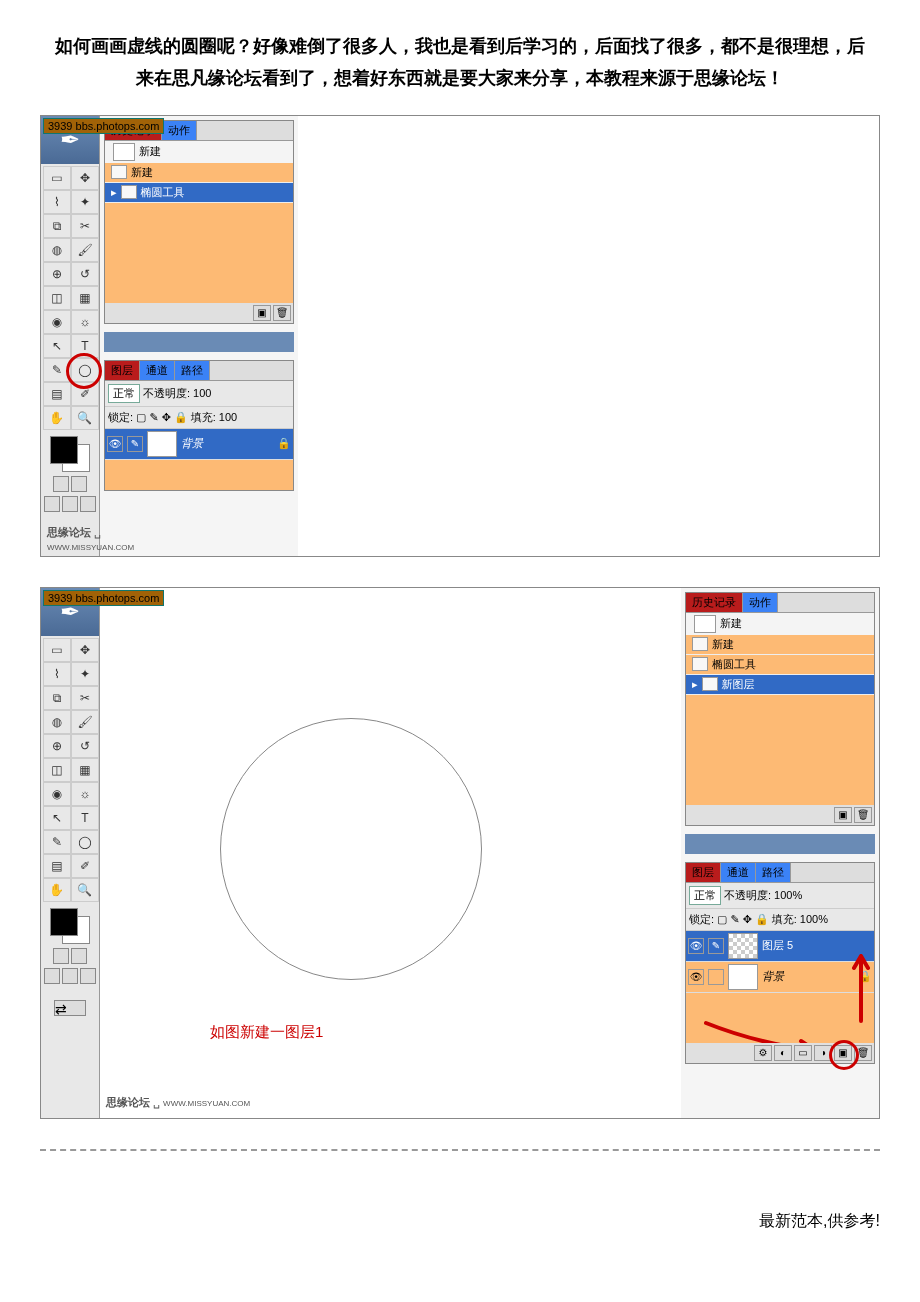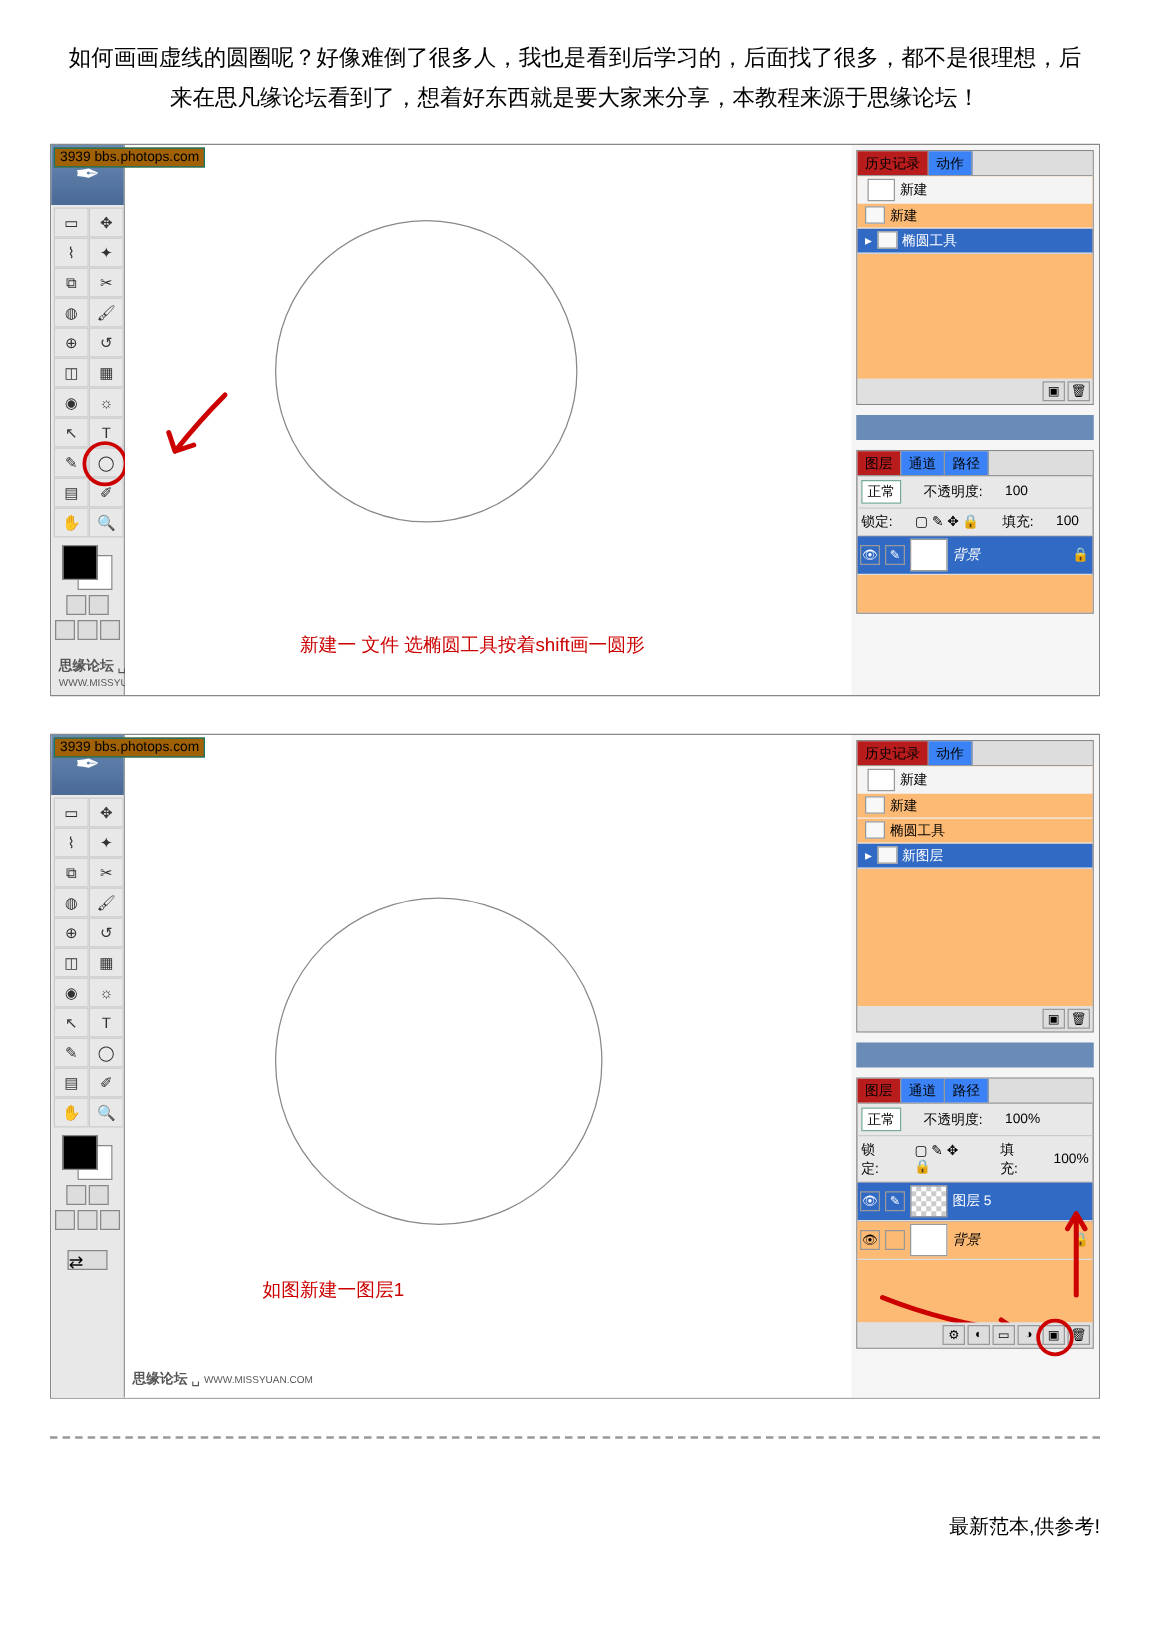--- a/index.html
+++ b/index.html
@@ -1,17 +1,17 @@
 <!DOCTYPE html>
 <html><head>
 <meta charset="utf-8">
 <style>
 body{margin:0;padding:0;background:#fff;font-family:"Microsoft YaHei",SimSun,sans-serif;font-size:14px;width:920px}
 .page{padding:30px 40px}
-.title{text-align:center;font-size:18px;font-weight:normal;line-height:1.8;margin-bottom:20px}
+.title{text-align:center;font-size:18px;font-weight:bold;line-height:1.8;margin-bottom:20px}
 .screenshot{position:relative;border:1px solid #888;margin-bottom:30px}
 .watermark-tag{position:absolute;top:2px;left:2px;background:#a16207;border:1px solid #0f766e;font-size:11px;font-weight:normal;padding:1px 4px;z-index:10}
 .domain{color:#000}
 .ss-body{display:flex;height:440px;background:#fff}
 .toolbox{width:58px;background:#e8e8e8;border-right:1px solid #999;position:relative}
 .feather{height:48px;background:linear-gradient(#6a8bb5,#4a6a95);display:flex;align-items:center;justify-content:center;color:#fff;font-size:24px}
 .tool-grid{display:grid;grid-template-columns:1fr 1fr;gap:0;padding:2px}
 .tool{width:26px;height:22px;background:#e8e8e8;border:1px solid #ccc;display:flex;align-items:center;justify-content:center;font-size:12px;color:#333;cursor:pointer}
 .swatch{width:40px;height:36px;margin:4px auto;position:relative}
 .swatch .fg{position:absolute;top:0;left:0;width:26px;height:26px;background:#000;border:1px solid #888}
@@ -25,21 +25,21 @@
 .panels{width:190px;display:flex;flex-direction:column;gap:8px;padding:4px;background:#f5f5f5}
 .panel{border:1px solid #888;background:#e8e8e8}
 .panel-tabs{display:flex;background:#ddd;border-bottom:1px solid #999;font-size:11px}
 .panel-tab{padding:2px 6px;background:#3b82f6;border-right:1px solid #999}
 .panel-tab.active{background:#b91c1c}
 .panel-body{background:#fdba74;min-height:60px;font-size:11px}
 .hist-item{padding:2px 6px;border-bottom:1px solid #eee;display:flex;align-items:center;gap:4px}
 .hist-item.sel{background:#316ac5;color:#fff}
 .hist-item .icon{width:14px;height:12px;border:1px solid #999;background:#f8f8f8;display:inline-block}
 .hist-top{background:#f4f4f4;padding:2px 4px;display:flex;align-items:center;gap:4px}
-.layer-ctrl{padding:3px;font-size:11px;display:flex;align-items:center;gap:18px;border-bottom:1px solid #ccc}
+.layer-ctrl{padding:3px;font-size:11px;display:flex;align-items:center;gap:3px;border-bottom:1px solid #ccc}
 .layer-sel{border:1px solid #7a9;background:#fff;padding:1px 4px;font-size:11px}
 .layer-item{display:flex;align-items:center;padding:2px;border-bottom:1px solid #ddd;gap:4px}
 .layer-item.sel{background:#316ac5;color:#fff}
 .eye{width:14px;height:14px;border:1px solid #999;display:flex;align-items:center;justify-content:center;font-size:10px}
 .thumb{width:28px;height:24px;border:1px solid #999;background:#fff}
 .thumb.checker{background:repeating-conic-gradient(#ccc 0 25%,#fff 0 50%) 0 0/8px 8px}
 .panel-footer{background:#e0e0e0;padding:2px;display:flex;justify-content:flex-end;gap:2px;font-size:10px}
 .pf-btn{width:16px;height:14px;border:1px solid #999;background:#ddd;display:flex;align-items:center;justify-content:center}
 .panel-gap{background:#6a8bb5;height:20px}
 .wm-logo{position:absolute;bottom:4px;left:6px;font-size:11px;color:#555}
@@ -101,27 +101,20 @@
         <div class="mode"></div>
       </div>
       <div class="modes">
         <div class="mode"></div>
         <div class="mode"></div>
         <div class="mode"></div>
       </div>
       <div class="wm-logo"><b>思缘论坛</b> ␣ <span style="font-size:8px">WWW.MISSYUAN.COM</span></div>
     </div>
 
-    <div class="canvas-area">
-      <div class="circle" style="top:60px;left:120px;width:240px;height:240px"></div>
-      <svg class="red-arrow-svg" style="top:190px;left:20px" width="80" height="80">
-        <path d="M60 10 Q40 30 20 55 M20 55 L15 40 M20 55 L35 50" stroke="#cc0000" stroke-width="4" fill="none" stroke-linecap="round"></path>
-      </svg>
-      <div class="red-text" style="bottom:30px;left:140px">新建一 文件 选椭圆工具按着shift画一圆形</div>
-    </div>
 
     <div class="panels">
       <div class="panel">
         <div class="panel-tabs">
           <div class="panel-tab active">历史记录</div>
           <div class="panel-tab">动作</div>
         </div>
         <div class="panel-body">
           <div class="hist-top">
                 <span class="icon"></span>

